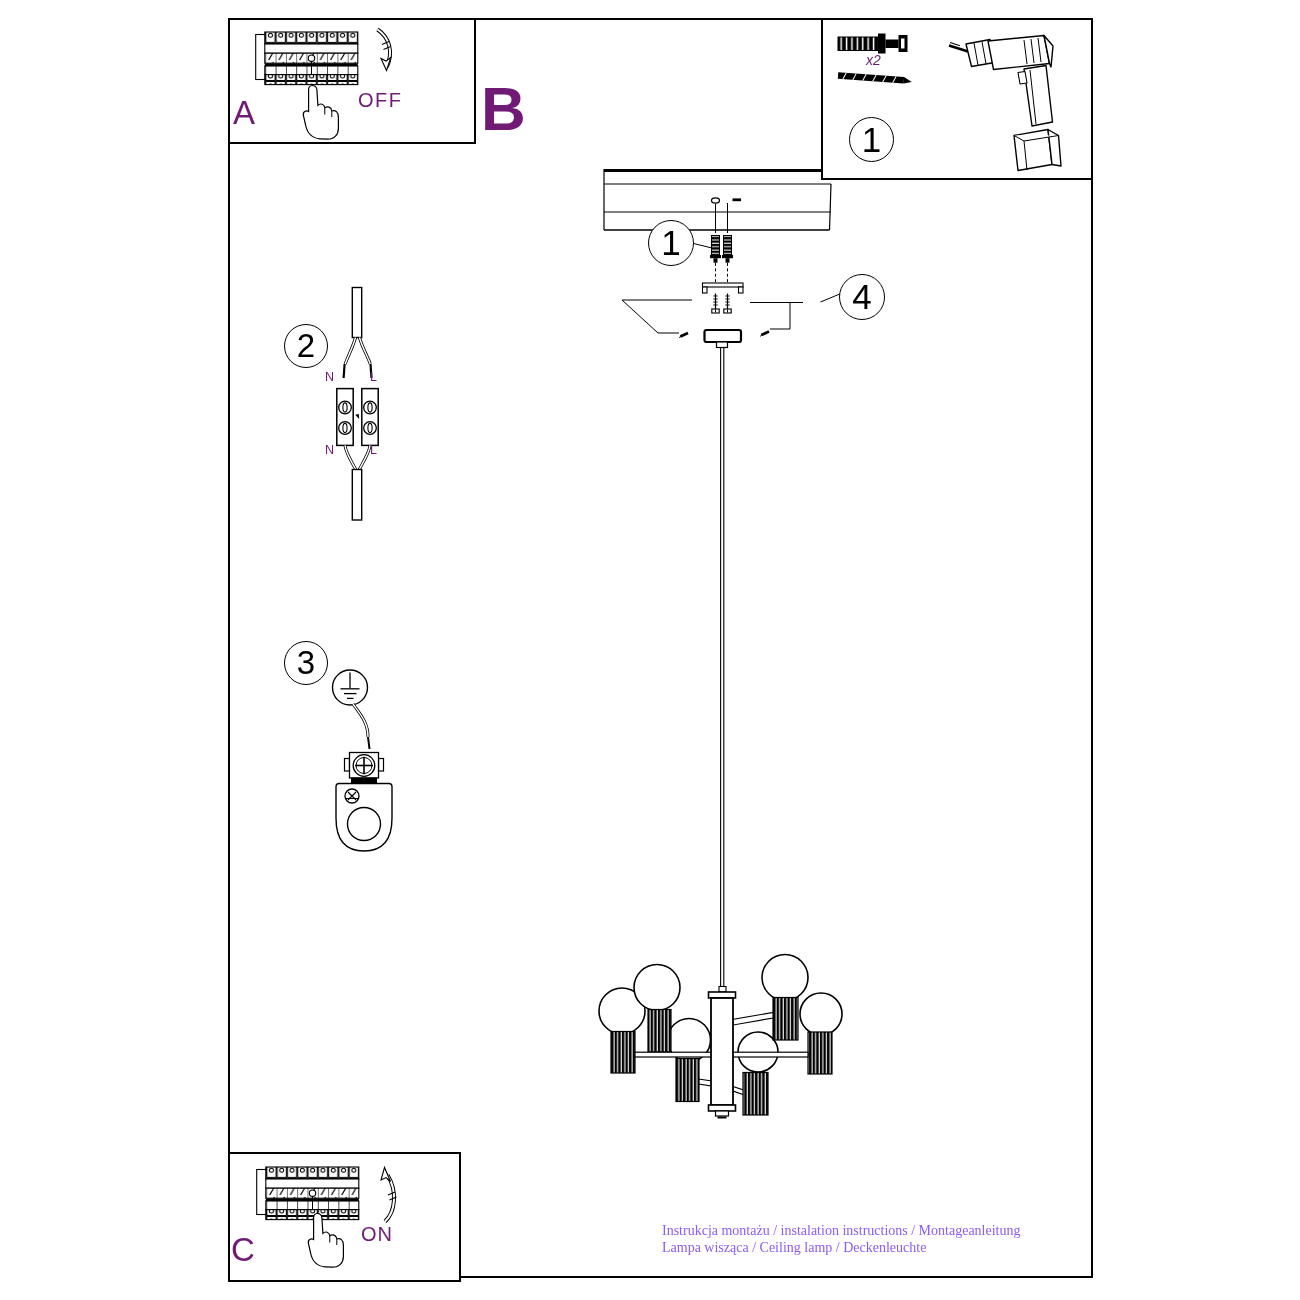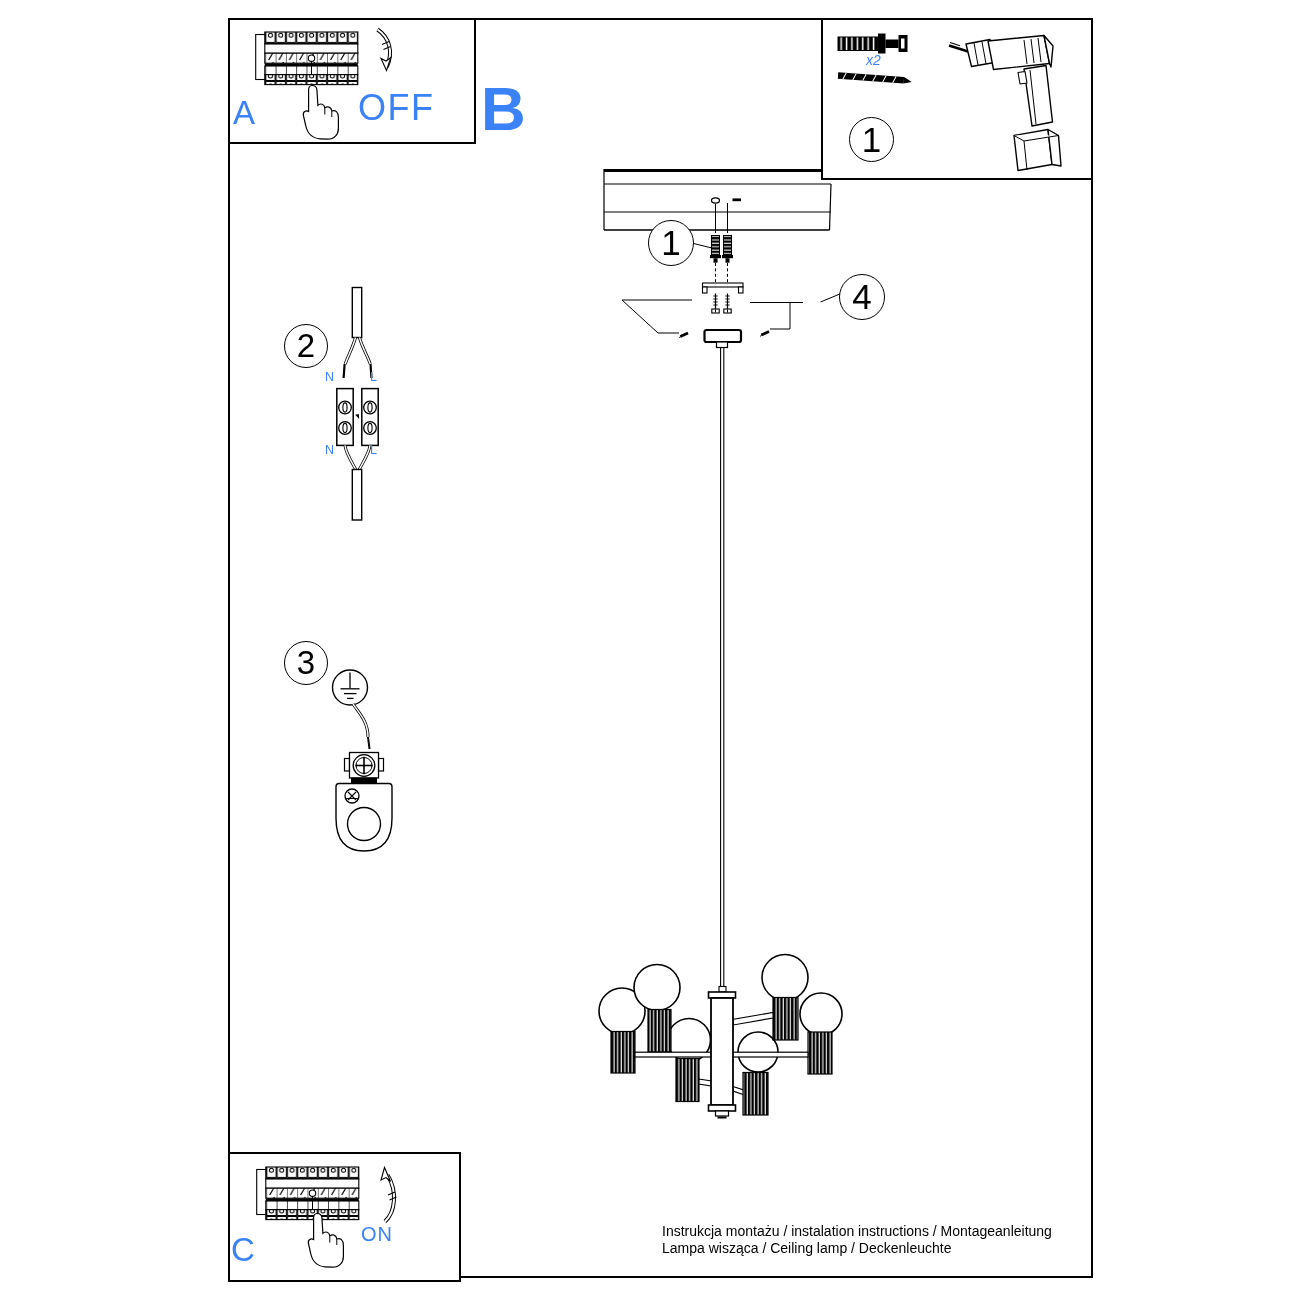--- a/index.html
+++ b/index.html
@@ -1,23 +1,23 @@
 <!DOCTYPE html>
 <html><head>
 <meta charset="utf-8">
 <style>
   html,body{margin:0;padding:0;background:#fff;}
   #sheet{position:relative;width:1300px;height:1300px;background:#fff;overflow:hidden;}
   svg{position:absolute;left:0;top:0;}
-  .t{position:absolute;color:#3b82f6;font-family:"Liberation Sans",sans-serif;line-height:1;white-space:nowrap;}
+  .t{position:absolute;color:#701a75;font-family:"Liberation Sans",sans-serif;line-height:1;white-space:nowrap;}
   .s{font-size:12.5px;}
   .callout{position:absolute;border:1.6px solid #000;border-radius:50%;background:#fff;color:#000;
            display:flex;align-items:center;justify-content:center;
            font-family:"Liberation Sans",sans-serif;}
-  .footer{position:absolute;color:#000000;font-family:Liberation Sans, sans-serif;
+  .footer{position:absolute;color:#8b5cf6;font-family:Liberation Serif, serif;
           font-size:14px;line-height:16.6px;}
 </style>
 </head>
 <body>
 
 <div id="sheet">
 
 <svg width="1300" height="1300" viewBox="0 0 1300 1300">
   <defs>
     <pattern id="cellsTop" width="10.3" height="12" patternUnits="userSpaceOnUse">
@@ -264,21 +264,21 @@
       <rect x="708.5" y="992" width="27" height="6" stroke-width="1.6"></rect>
       <rect x="711" y="998" width="22" height="107" stroke-width="1.8"></rect>
       <rect x="708.5" y="1105" width="27" height="6" stroke-width="1.6"></rect>
       <rect x="715.5" y="1111" width="13" height="5" stroke-width="1.2"></rect>
       <line x1="717.5" y1="1117.5" x2="726.5" y2="1117.5" stroke-width="2"></line>
     </g>
   </g>
 </svg>
 
 <div class="t" style="left:233px;top:96px;font-size:33px;">A</div>
-<div class="t" style="left:358px;top:90px;font-size:36px;letter-spacing:1.5px;">OFF</div>
+<div class="t" style="left:358px;top:90px;font-size:20px;letter-spacing:1.5px;">OFF</div>
 <div class="t" style="left:481px;top:78px;font-size:62px;font-weight:bold;">B</div>
 <div class="t" style="left:866px;top:53px;font-size:14px;font-style:italic;">x2</div>
 
 <div class="callout" style="left:849px;top:117px;width:43px;height:43px;font-size:35px;">1</div>
 <div class="callout" style="left:648px;top:220px;width:44px;height:44px;font-size:35px;">1</div>
 <div class="callout" style="left:839px;top:274px;width:44px;height:44px;font-size:35px;">4</div>
 <div class="callout" style="left:284px;top:324px;width:42px;height:42px;font-size:33px;">2</div>
 <div class="callout" style="left:284px;top:641px;width:42px;height:42px;font-size:33px;">3</div>
 
 <div class="t s" style="left:325px;top:371px;">N</div>

